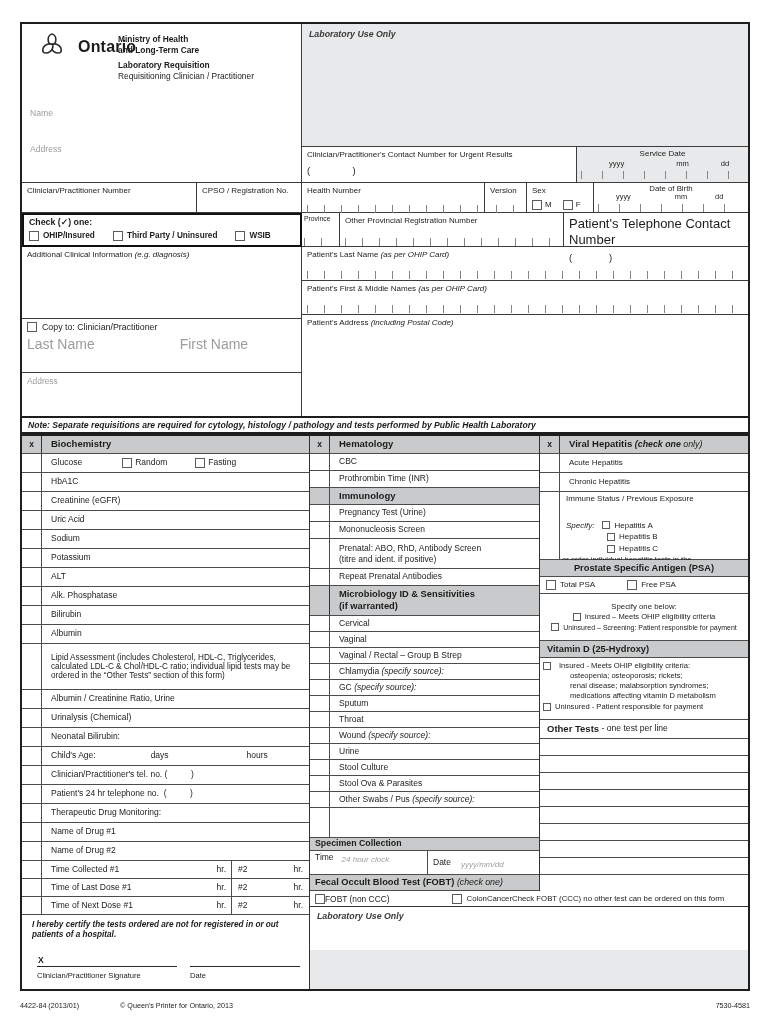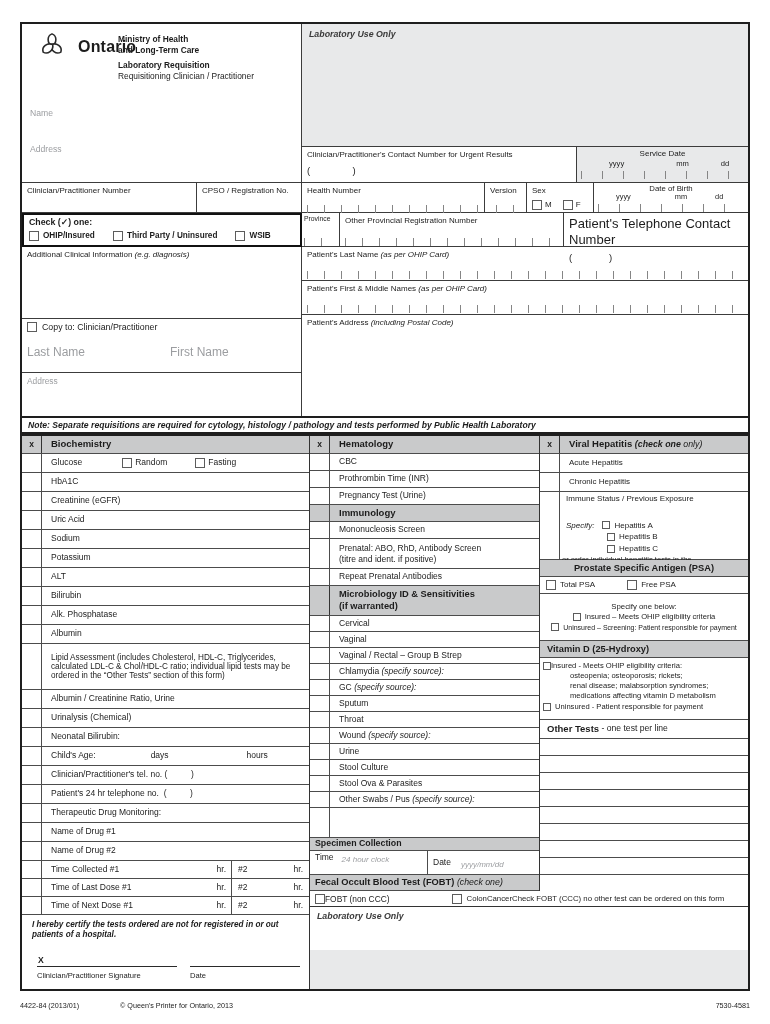--- a/index.html
+++ b/index.html
@@ -163,21 +163,21 @@
 
     <div class="bx pad" style="left:280px;top:291px;width:446px;height:101px">
       <span data-bind="patient.addr">Patient's Address </span><span class="it" data-bind="patient.addr_i">(including Postal Code)</span>
     </div>
 
     <div class="bx br bb" style="left:0;top:295px;width:280px;height:54px;padding:3px 5px">
       <div style="display:flex;align-items:center;gap:5px;font-size:8.8px">
         <span class="cb"></span>
         <span data-bind="copy_to.label">Copy to: Clinician/Practitioner</span>
       </div>
-      <div class="ph" style="display:flex;font-size:12px;margin-top:12px">
+      <div class="ph" style="display:flex;font-size:14px;margin-top:3px">
         <span data-bind="copy_to.last">Last Name</span>
         <span style="margin-left:85px" data-bind="copy_to.first">First Name</span>
       </div>
       <div style="height:20px"></div>
     </div>
     <div class="bx br" style="left:0;top:349px;width:280px;height:43px;padding:3px 5px">
       <div class="ph" style="font-size:8.4px" data-bind="copy_to.address">Address</div>
     </div>
   </div>
 
@@ -217,25 +217,25 @@
       <div class="row r19">
           <div class="xc"></div>
           <div class="lb" data-bind="bio.rows.4">Potassium</div>
         </div>
       <div class="row r19">
           <div class="xc"></div>
           <div class="lb" data-bind="bio.rows.5">ALT</div>
         </div>
       <div class="row r19">
           <div class="xc"></div>
+          <div class="lb" data-bind="bio.rows.6">Alk. Phosphatase</div>
+        </div>
+      <div class="row r19">
+          <div class="xc"></div>
           <div class="lb" data-bind="bio.rows.7">Bilirubin</div>
-        </div>
-      <div class="row r19">
-          <div class="xc"></div>
-          <div class="lb" data-bind="bio.rows.6">Alk. Phosphatase</div>
         </div>
       <div class="row r19">
           <div class="xc"></div>
           <div class="lb" data-bind="bio.rows.8">Albumin</div>
         </div>
       <div class="row r46">
           <div class="xc"></div>
           <div class="lb" style="padding-right:4px;font-size:8.2px" data-bind="bio.lipid">Lipid Assessment (includes Cholesterol, HDL-C, Triglycerides, calculated LDL-C &amp; Chol/HDL-C ratio; individual lipid tests may be ordered in the “Other Tests” section of this form)</div>
         </div>
       <div class="row r19">
@@ -325,27 +325,27 @@
         <div class="lb" data-bind="hema.title">Hematology</div>
       </div>
       <div class="row r17">
           <div class="xc"></div>
           <div class="lb" data-bind="hema.rows1.0">CBC</div>
         </div>
       <div class="row r17">
           <div class="xc"></div>
           <div class="lb" data-bind="hema.rows1.1">Prothrombin Time (INR)</div>
         </div>
+      <div class="row ghd hrow r17">
+          <div class="xc"></div>
+          <div class="lb" data-bind="hema.immunology">Immunology</div>
+        </div>
       <div class="row r17">
           <div class="xc"></div>
           <div class="lb" data-bind="hema.rows2.0">Pregnancy Test (Urine)</div>
-        </div>
-      <div class="row ghd hrow r17">
-          <div class="xc"></div>
-          <div class="lb" data-bind="hema.immunology">Immunology</div>
         </div>
       <div class="row r17">
           <div class="xc"></div>
           <div class="lb" data-bind="hema.rows2.1">Mononucleosis Screen</div>
         </div>
       <div class="row r30">
         <div class="xc"></div>
         <div class="lb" style="line-height:1.25">
             <div data-bind="hema.prenatal1">Prenatal: ABO, RhD, Antibody Screen</div>
             <div data-bind="hema.prenatal2">(titre and ident. if positive)</div>
@@ -479,21 +479,21 @@
             <span class="cbs"></span>
             <span style="font-size:7.6px" data-bind="psa.opt1">Insured – Meets OHIP eligibility criteria</span>
           </div>
         <div style="display:flex;align-items:center;gap:4px">
             <span class="cbs"></span>
             <span style="font-size:7px" data-bind="psa.opt2">Uninsured – Screening: Patient responsible for payment</span>
           </div>
       </div>
       <div class="row ghd r17 b" style="padding-left:7px;font-size:9.3px" data-bind="vitd.title">Vitamin D (25-Hydroxy)</div>
       <div class="row r62" style="align-items:flex-start;flex-direction:column;padding:4px 3px 0;gap:1px">
-        <div style="display:flex;align-items:center;gap:0">
+        <div style="display:flex;align-items:center;gap:8px">
             <span class="cbs"></span>
             <span style="font-size:7.6px" data-bind="vitd.insured">Insured - Meets OHIP eligibility criteria:</span>
           </div>
         <div style="font-size:7.6px;padding-left:27px;line-height:1.3">
           <div data-bind="vitd.c1">osteopenia; osteoporosis; rickets;</div>
           <div data-bind="vitd.c2">renal disease; malabsorption syndromes;</div>
           <div data-bind="vitd.c3">medications affecting vitamin D metabolism</div>
         </div>
         <div style="display:flex;align-items:center;gap:4px;margin-top:1px">
             <span class="cbs"></span>

